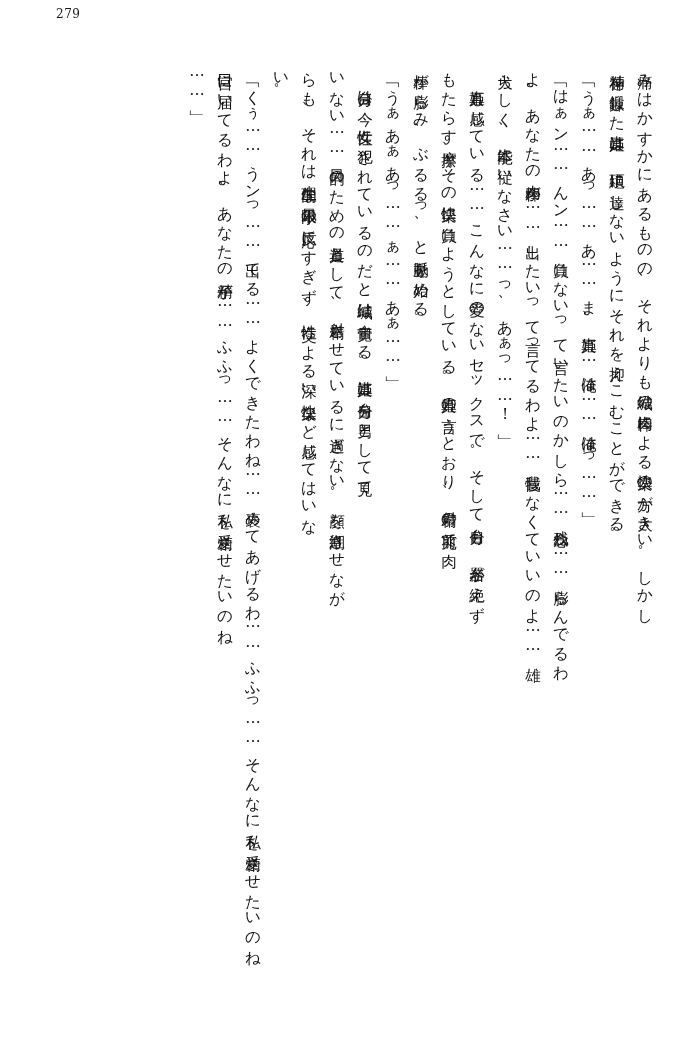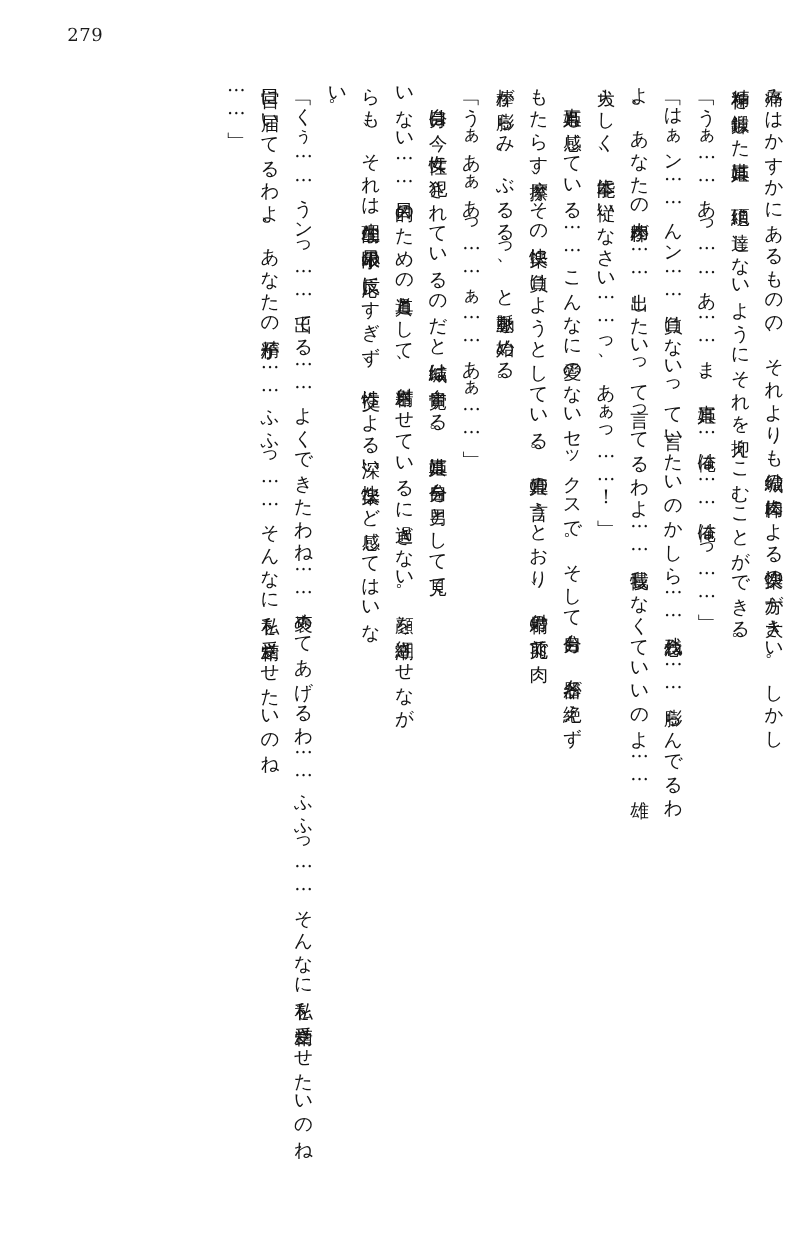--- a/index.html
+++ b/index.html
@@ -18,23 +18,23 @@
   .page {
     position: relative;
     width: 676px;
     height: 1050px;
     box-sizing: border-box;
     background: #ffffff;
   }
 
   .page-number {
     position: absolute;
-    top: 20px;
+    top: 7px;
     left: 56px;
-    font-size: 15px;
+    font-size: 12px;
     letter-spacing: 0.5px;
     color: #1a1a1a;
     font-family: "DejaVu Serif", "Liberation Serif", serif;
   }
 
   .text-body {
     position: absolute;
     top: 62px;
     left: 26px;
     right: 24px;

